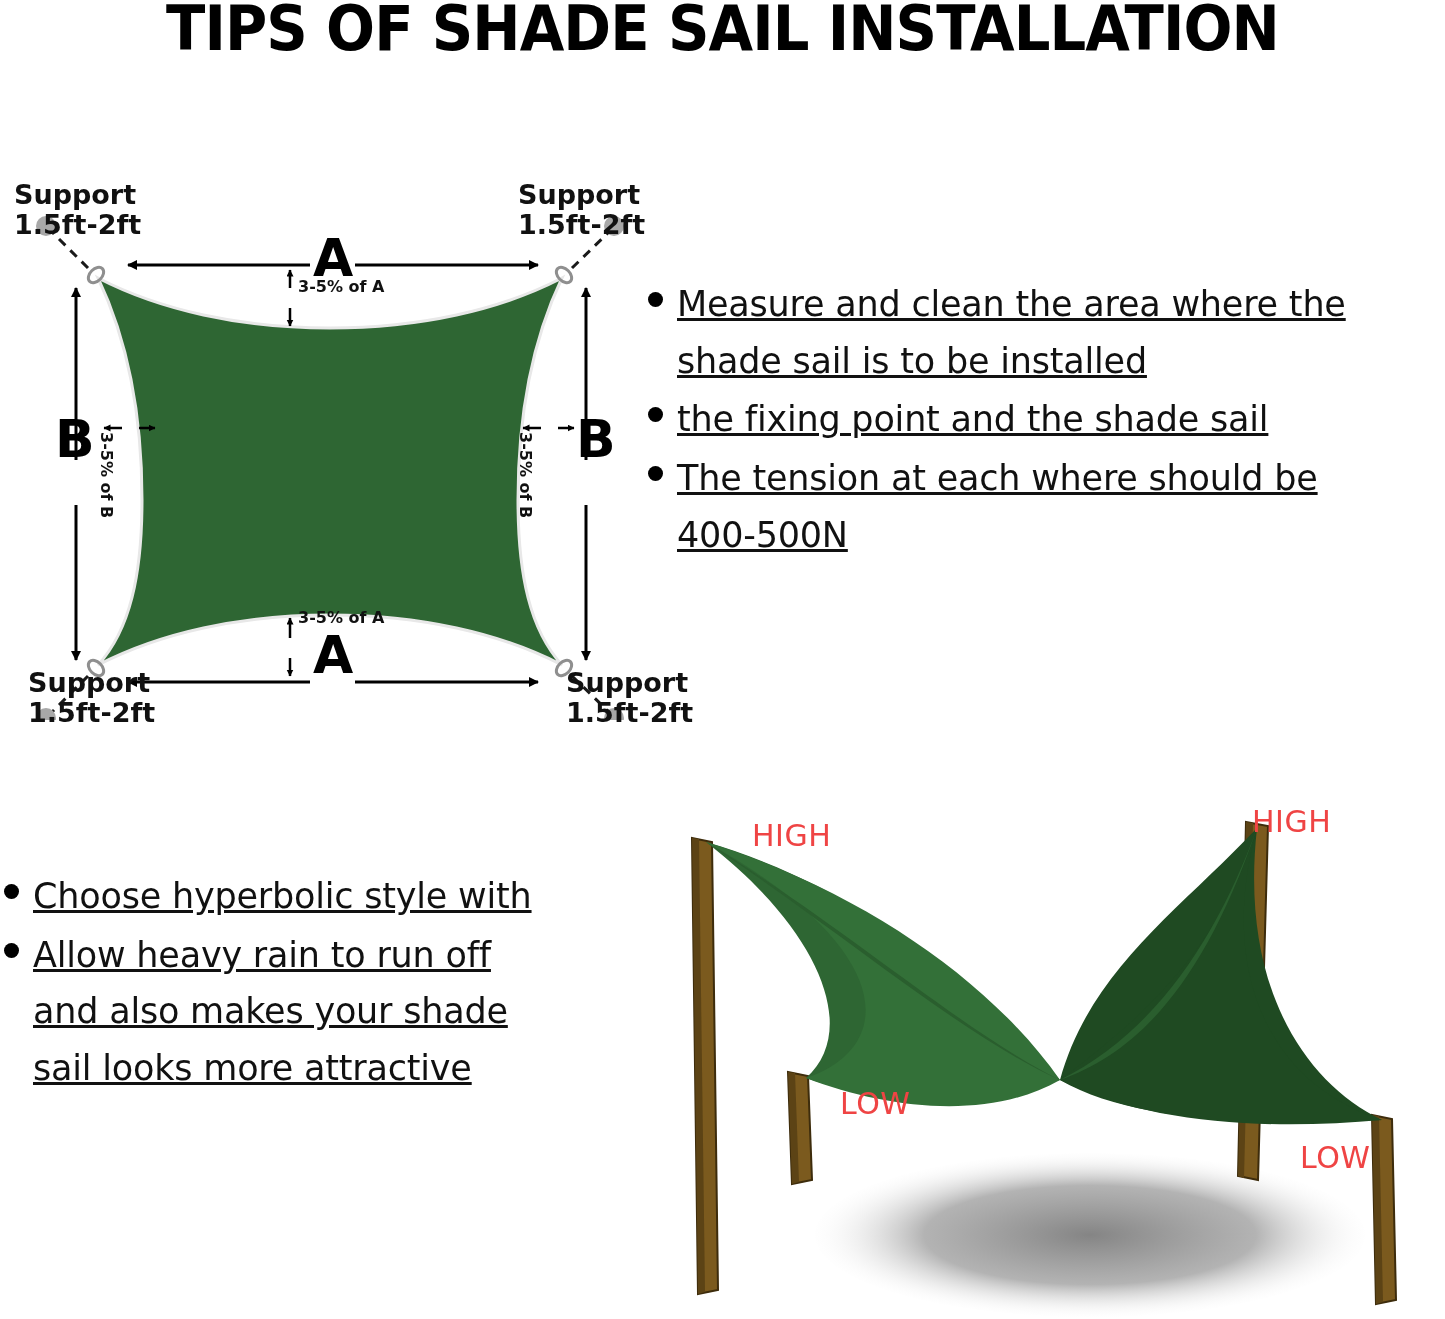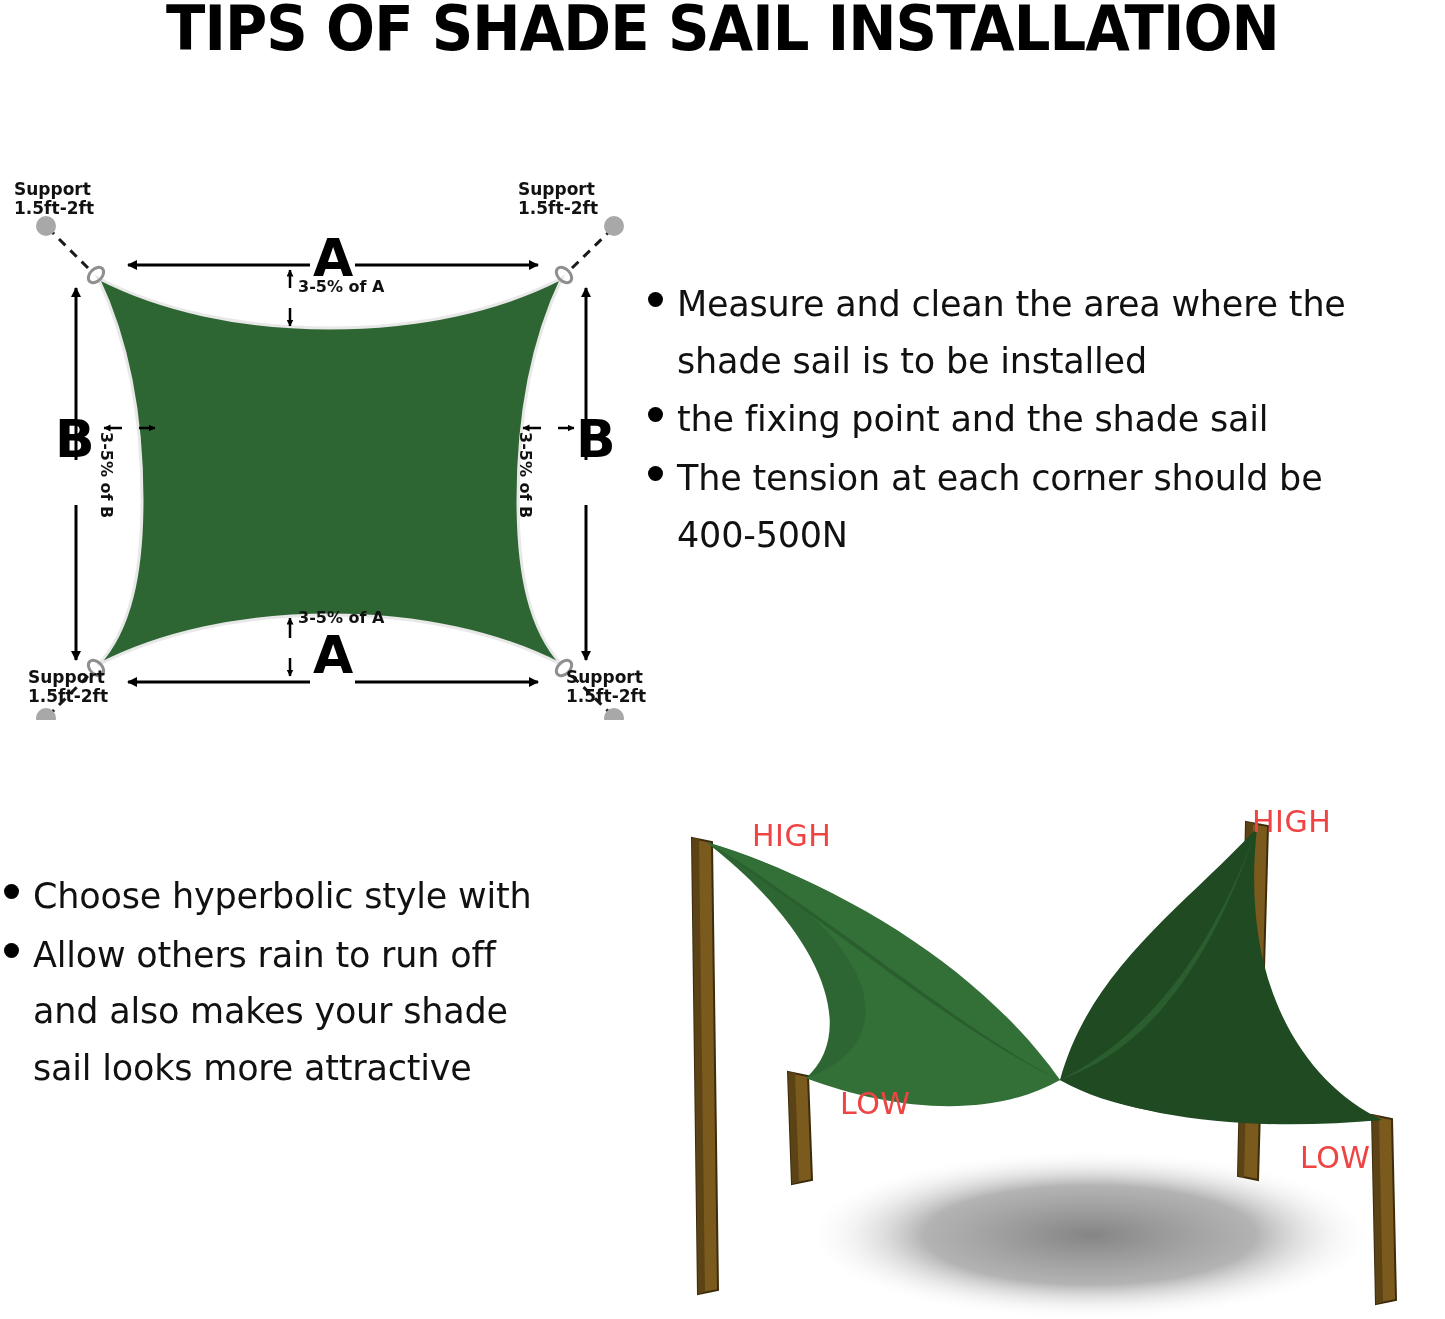--- a/index.html
+++ b/index.html
@@ -20,21 +20,21 @@
     letter-spacing:-1px;
     transform:scaleX(0.93);
     transform-origin:center top;
     line-height:1.05;
     white-space:nowrap;
   }
   .sup-label{
     position:absolute;
     font-family:"DejaVu Sans","Liberation Sans",sans-serif;
     font-weight:bold;
-    font-size:17px;
+    font-size:27px;
     line-height:1.12;
     white-space:nowrap;
     color:#111;
   }
   .pct-label{
     position:absolute;
     font-family:"DejaVu Sans","Liberation Sans",sans-serif;
     font-weight:bold;
     font-size:16px;
     white-space:nowrap;
@@ -66,20 +66,21 @@
     background:#000;
     margin-top:16px;
     margin-right:14px;
   }
   .bullet-text{
     font-family:"DejaVu Sans","Liberation Sans",sans-serif;
     font-size:35px;
     line-height:1.62;
     color:#111;
     letter-spacing:-0.2px;
+    text-decoration:underline;
   }
   #bullets-right{left:648px;top:276px;width:800px;}
   #bullets-right .bullet-text{font-size:35px;}
   #bullets-left{left:4px;top:868px;width:620px;}
   #bullets-left .bullet-text{font-size:35px;}
 
   
   #rect-diagram{position:absolute;left:0px;top:160px;}
   #hyper-diagram{position:absolute;left:660px;top:780px;}
 
@@ -216,37 +217,37 @@
     </div>
     <div class="bullet-row">
       <div class="bullet-dot"></div>
       <div class="bullet-text">
         <div>the fixing point and the shade sail</div>
       </div>
     </div>
     <div class="bullet-row">
       <div class="bullet-dot"></div>
       <div class="bullet-text">
-        <div>The tension at each corner should be</div>
+        <div>The tension at each where should be</div>
         <div>400-500N</div>
       </div>
     </div>
   </div>
 
   <div class="bullets" id="bullets-left">
     <div class="bullet-row">
       <div class="bullet-dot"></div>
       <div class="bullet-text">
         <div>Choose hyperbolic style with</div>
       </div>
     </div>
     <div class="bullet-row">
       <div class="bullet-dot"></div>
       <div class="bullet-text">
-        <div>Allow others rain to run off</div>
+        <div>Allow heavy rain to run off</div>
         <div>and also makes your shade</div>
         <div>sail looks more attractive</div>
       </div>
     </div>
   </div>
 
   <svg id="hyper-diagram" width="785" height="539" viewBox="0 0 785 539">
     <defs>
       <radialGradient id="shadowGrad" cx="50%" cy="50%" r="52%">
         <stop offset="0%" stop-color="#7e7e7e" stop-opacity="0.95"></stop>

